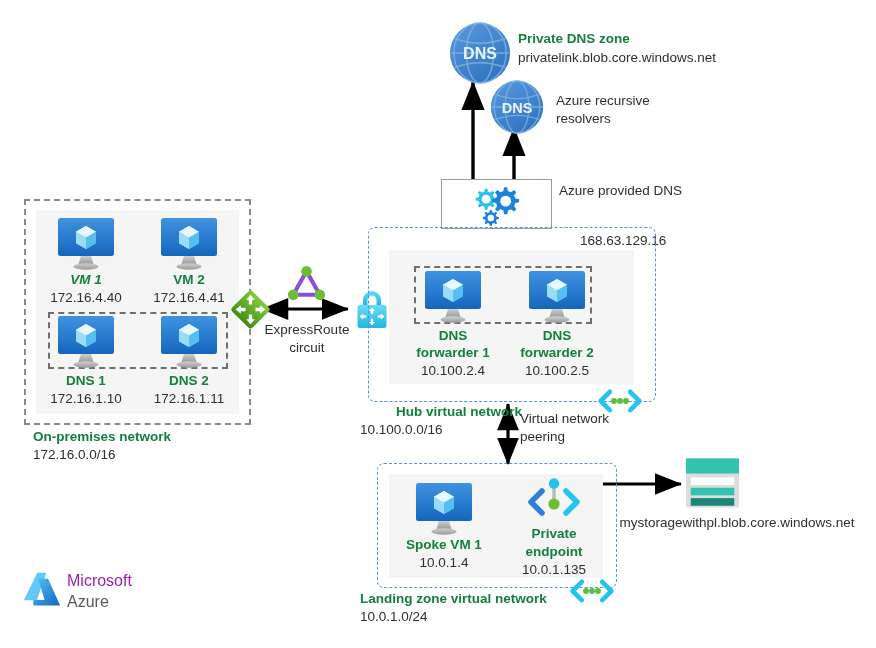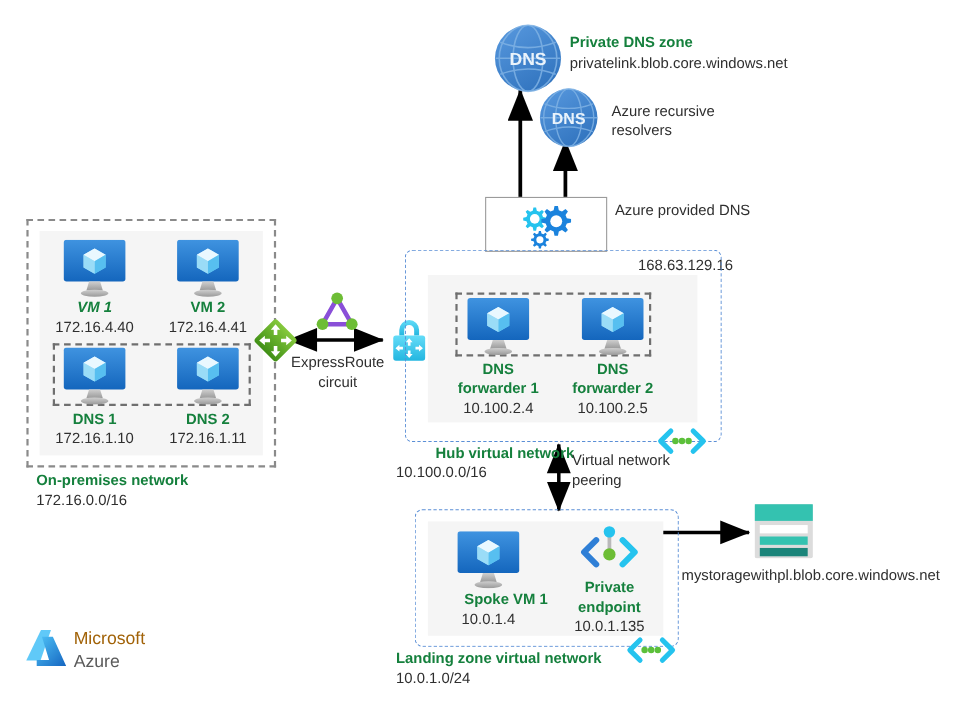--- a/index.html
+++ b/index.html
@@ -318,21 +318,21 @@
 
   <div class="lbl" style="left:520px; top:411px;">Virtual network</div>
   <div class="lbl" style="left:520px; top:429px;">peering</div>
 
   <div class="dot-blue" style="left:377px; top:463px; width:240px; height:125px;"></div>
   <div class="inner-gray" style="left:389px; top:474px; width:214px; height:104px;"></div>
 
   <svg class="vm" style="left:415px; top:483px;" width="58" height="52">
     <use href="#sym-vm" x="0" y="0" width="58" height="52"></use>
   </svg>
-  <div class="lbl bold center" style="left:408px; top:537px; width:104px;">Spoke VM 1</div>
+  <div class="lbl bold center" style="left:392px; top:537px; width:104px;">Spoke VM 1</div>
   <div class="lbl center" style="left:392px; top:555px; width:104px;">10.0.1.4</div>
 
   <svg style="position:absolute; left:526px; top:478px;" width="56" height="46">
     <use href="#sym-pe" x="0" y="0" width="56" height="46"></use>
   </svg>
   <div class="lbl bold center" style="left:506px; top:526px; width:96px;">Private</div>
   <div class="lbl bold center" style="left:506px; top:544px; width:96px;">endpoint</div>
   <div class="lbl center" style="left:506px; top:562px; width:96px;">10.0.1.135</div>
 
   <svg style="position:absolute; left:568px; top:578px;" width="48" height="26">
@@ -343,16 +343,16 @@
   <div class="lbl" style="left:360px; top:609px;">10.0.1.0/24</div>
 
   <svg style="position:absolute; left:686px; top:458px;" width="53" height="50">
     <use href="#sym-storage" x="0" y="0" width="53" height="50"></use>
   </svg>
   <div class="lbl center" style="left:617px; top:515px; width:240px;">mystoragewithpl.blob.core.windows.net</div>
 
   <svg class="azlogo" style="left:22px; top:571px;" width="40" height="38">
     <use href="#sym-azure" x="0" y="0" width="40" height="38"></use>
   </svg>
-  <div class="lbl" style="left:67px; top:573px; font-size:16px; color:#a16207;">Microsoft</div>
+  <div class="lbl" style="left:67px; top:573px; font-size:16px; color:#a21caf;">Microsoft</div>
   <div class="lbl" style="left:67px; top:594px; font-size:16px; color:#5a5a5a;">Azure</div>
 
 </div>
 
 </body></html>

